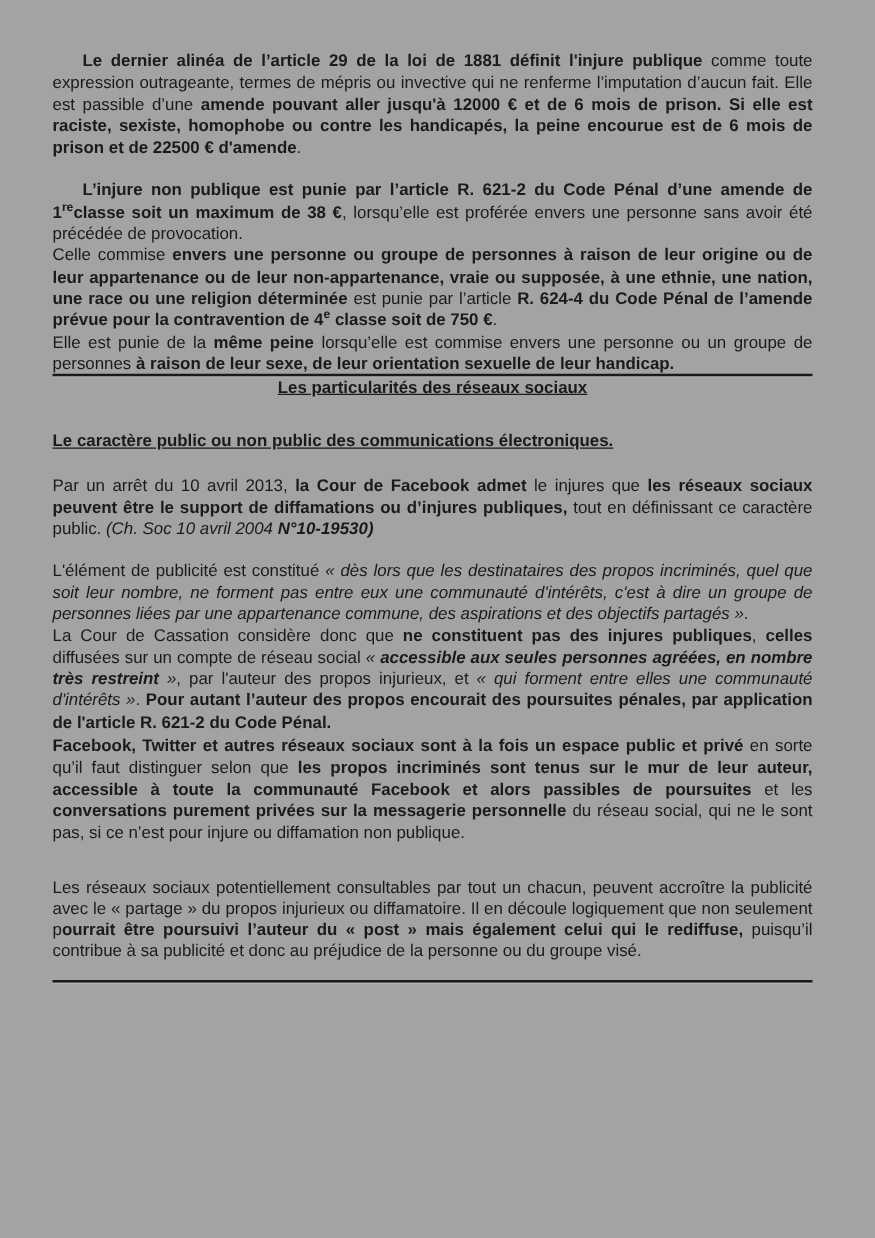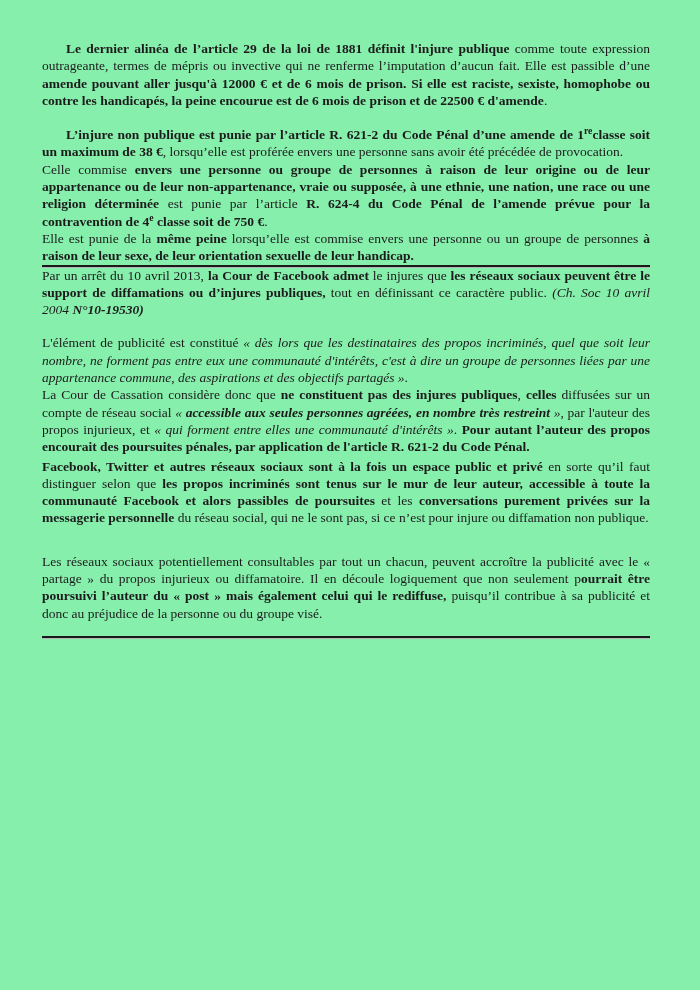--- a/index.html
+++ b/index.html
@@ -5,24 +5,24 @@
   html, body {
     margin: 0;
     padding: 0;
     background: #ffffff;
   }
   .page {
     position: relative;
     width: 700px;
     height: 990px;
     margin: 0 auto;
-    background: #86efac;
+    background: #a3a3a3;
     box-sizing: border-box;
     padding: 40px 50px 0 42px;
-    font-family: Liberation Serif, serif;
+    font-family: Liberation Sans, sans-serif;
     color: #1b1b1b;
     overflow: hidden;
   }
   .para {
     font-size: 13.5px;
     line-height: 17.3px;
     text-align: justify;
     margin: 0;
   }
   .para.indent { text-indent: 24px; }
@@ -66,21 +66,23 @@
 <body>
 
 <div class="page">
 
   <p class="para indent p1"><span class="b">Le dernier alinéa de l’article 29 de la loi de 1881 définit l'injure publique</span><span> comme toute expression outrageante, termes de mépris ou invective qui ne renferme l’imputation d’aucun fait. Elle est passible d’une </span><span class="b">amende pouvant aller jusqu'à 12000 € et de 6 mois de prison. Si elle est raciste, sexiste, homophobe ou contre les handicapés, la peine encourue est de 6 mois de prison et de 22500 € d'amende</span><span>.</span></p>
 
   <p class="para indent p2"><span class="b">L’injure non publique est punie par l’article R. 621-2 du Code Pénal d’une amende de 1</span><span class="b sup">re</span><span class="b">classe soit un maximum de 38 €</span><span>, lorsqu’elle est proférée envers une personne sans avoir été précédée de provocation.</span><br><span>Celle commise </span><span class="b">envers une personne ou groupe de personnes à raison de leur origine ou de leur appartenance ou de leur non-appartenance, vraie ou supposée, à une ethnie, une nation, une race ou une religion déterminée</span><span> est punie par l’article </span><span class="b">R. 624-4 du Code Pénal de l’amende prévue pour la contravention de 4</span><span class="b sup">e</span><span class="b"> classe soit de 750 €</span><span>.</span><br><span>Elle est punie de la </span><span class="b">même peine</span><span> lorsqu’elle est commise envers une personne ou un groupe de personnes </span><span class="b">à raison de leur sexe, de leur orientation sexuelle de leur handicap.</span></p>
 
   <hr class="rule rule-1">
 
+  <h1 class="doc-title">Les particularités des réseaux sociaux</h1>
 
+  <h2 class="doc-subtitle">Le caractère public ou non public des communications électroniques.</h2>
 
   <p class="para p3"><span>Par un arrêt du 10 avril 2013, </span><span class="b">la Cour de Facebook admet</span><span> le injures que </span><span class="b">les réseaux sociaux peuvent être le support de diffamations ou d’injures publiques,</span><span> tout en définissant ce caractère public. </span><span class="i">(Ch. Soc 10 avril 2004 </span><span class="b i">N°10-19530)</span></p>
 
   <p class="para p4"><span>L'élément de publicité est constitué </span><span class="i">« dès lors que les destinataires des propos incriminés, quel que soit leur nombre, ne forment pas entre eux une communauté d'intérêts, c'est à dire un groupe de personnes liées par une appartenance commune, des aspirations et des objectifs partagés »</span><span>.</span><br><span>La Cour de Cassation considère donc que </span><span class="b">ne constituent pas des injures publiques</span><span>, </span><span class="b">celles</span><span> diffusées sur un compte de réseau social </span><span class="i">« </span><span class="b i">accessible aux seules personnes agréées, en nombre très restreint</span><span class="i"> »</span><span>, par l'auteur des propos injurieux, et </span><span class="i">« qui forment entre elles une communauté d'intérêts »</span><span>. </span><span class="b">Pour autant l’auteur des propos encourait des poursuites pénales, par application de l'article R. 621-2 du Code Pénal.</span></p>
 
   <p class="para p5"><span class="b">Facebook, Twitter et autres réseaux sociaux sont à la fois un espace public et privé</span><span> en sorte qu’il faut distinguer selon que </span><span class="b">les propos incriminés sont tenus sur le mur de leur auteur, accessible à toute la communauté Facebook et alors passibles de poursuites</span><span> et les </span><span class="b">conversations purement privées sur la messagerie personnelle</span><span> du réseau social, qui ne le sont pas, si ce n’est pour injure ou diffamation non publique.</span></p>
 
   <p class="para p6"><span>Les réseaux sociaux potentiellement consultables par tout un chacun, peuvent accroître la publicité avec le « partage » du propos injurieux ou diffamatoire. Il en découle logiquement que non seulement p</span><span class="b">ourrait être poursuivi l’auteur du « post » mais également celui qui le rediffuse,</span><span> puisqu’il contribue à sa publicité et donc au préjudice de la personne ou du groupe visé.</span></p>
 
   <hr class="rule rule-2">

